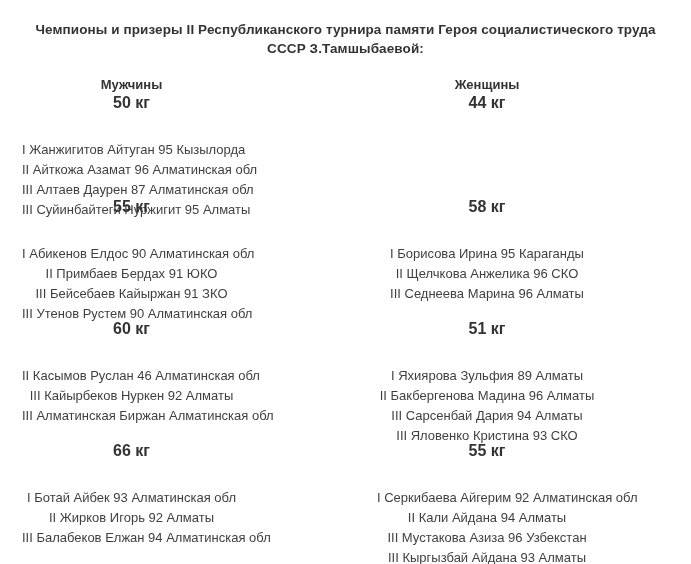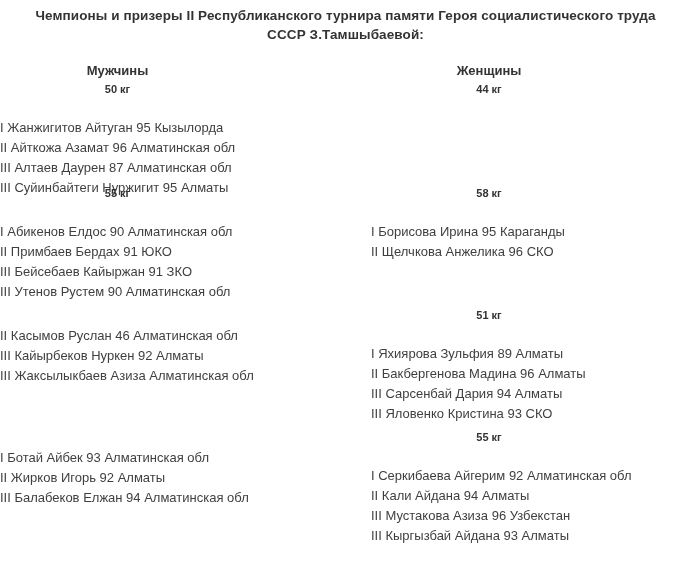--- a/index.html
+++ b/index.html
@@ -14,41 +14,40 @@
     font-family: "Liberation Sans", sans-serif;
     color: #3a3a3a;
     -webkit-font-smoothing: antialiased;
   }
 
   #page {
     position: relative;
     width: 691px;
     height: 564px;
     box-sizing: border-box;
-    padding: 0;
+    padding: 14px;
   }
 
   
   .doc-title {
     margin: 0;
     padding: 6px 18px 0 18px;
     font-size: 13.5px;
     font-weight: bold;
     line-height: 19px;
     text-align: center;
     color: #333333;
     letter-spacing: 0.1px;
   }
 
   
   .columns {
     display: flex;
     width: 635px;
     margin-top: 18px;
-    gap: 16px;
   }
   .col {
     box-sizing: border-box;
   }
   .col-men {
     width: 345px;
     padding-right: 110px;
   }
   .col-women {
     width: 346px;
@@ -59,35 +58,36 @@
   .gender-heading {
     font-size: 13px;
     font-weight: bold;
     text-align: center;
     line-height: 18px;
     color: #333333;
     margin: 0;
   }
 
   .weight-heading {
-    font-size: 11px;
+    font-size: 16px;
     font-weight: bold;
     text-align: center;
     line-height: 18px;
     color: #333333;
     margin: 0;
   }
   .group-spacer {
     height: 20px;
   }
 
   .results {
     list-style: none;
-    margin: 0;
+    margin: 8px;
     padding: 0;
+    text-align: center;
   }
   .results li {
     font-size: 13px;
     line-height: 20px;
     color: #3f3f3f;
     white-space: nowrap;
   }
 
   
   .block {
@@ -128,29 +128,31 @@
         <div class="group-spacer"></div>
         <ul class="results">
           <li>I Абикенов Елдос 90 Алматинская обл</li>
           <li>II Примбаев Бердах 91 ЮКО</li>
           <li>III Бейсебаев Кайыржан 91 ЗКО</li>
           <li>III Утенов Рустем 90 Алматинская обл</li>
         </ul>
       </div>
 
       <div class="block">
+        <div class="weight-heading">60 кг</div>
         <div class="group-spacer"></div>
         <ul class="results">
           <li>II Касымов Руслан 46 Алматинская обл</li>
           <li>III Кайырбеков Нуркен 92 Алматы</li>
-          <li>III Жаксылыкбаев Азиза Алматинская обл</li>
+          <li>III Алматинская Биржан Алматинская обл</li>
         </ul>
       </div>
 
       <div class="block last">
+        <div class="weight-heading">66 кг</div>
         <div class="group-spacer"></div>
         <ul class="results">
           <li>I Ботай Айбек 93 Алматинская обл</li>
           <li>II Жирков Игорь 92 Алматы</li>
           <li>III Балабеков Елжан 94 Алматинская обл</li>
         </ul>
       </div>
 
     </div>
 
@@ -161,20 +163,21 @@
         <div class="weight-heading">44 кг</div>
         <div class="group-spacer"></div>
       </div>
 
       <div class="block">
         <div class="weight-heading">58 кг</div>
         <div class="group-spacer"></div>
         <ul class="results">
           <li>I Борисова Ирина 95 Караганды</li>
           <li>II Щелчкова Анжелика 96 СКО</li>
+          <li>III Седнеева Марина 96 Алматы</li>
         </ul>
       </div>
 
       <div class="block">
         <div class="weight-heading">51 кг</div>
         <div class="group-spacer"></div>
         <ul class="results">
           <li>I Яхиярова Зульфия 89 Алматы</li>
           <li>II Бакбергенова Мадина 96 Алматы</li>
           <li>III Сарсенбай Дария 94 Алматы</li>

